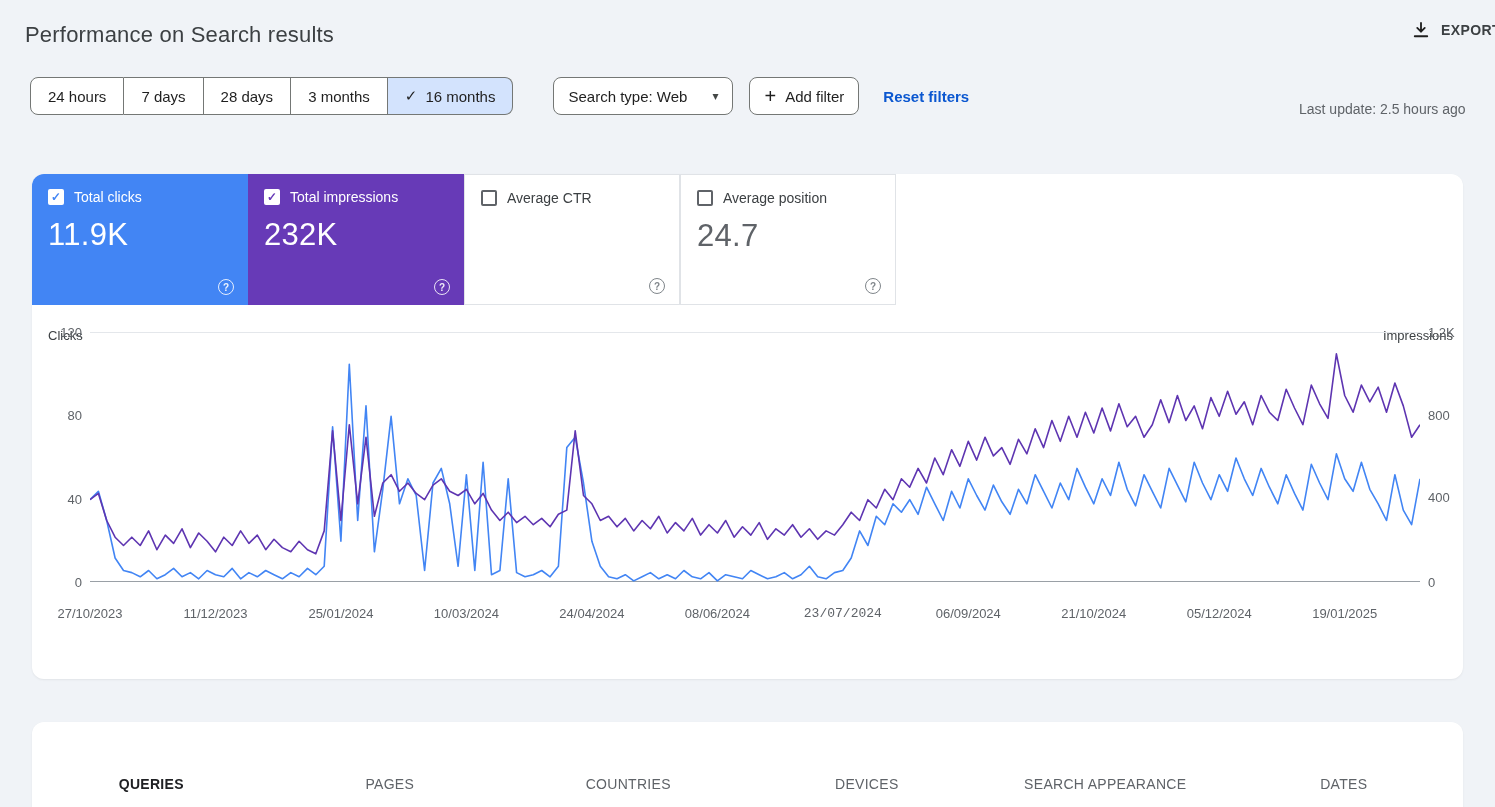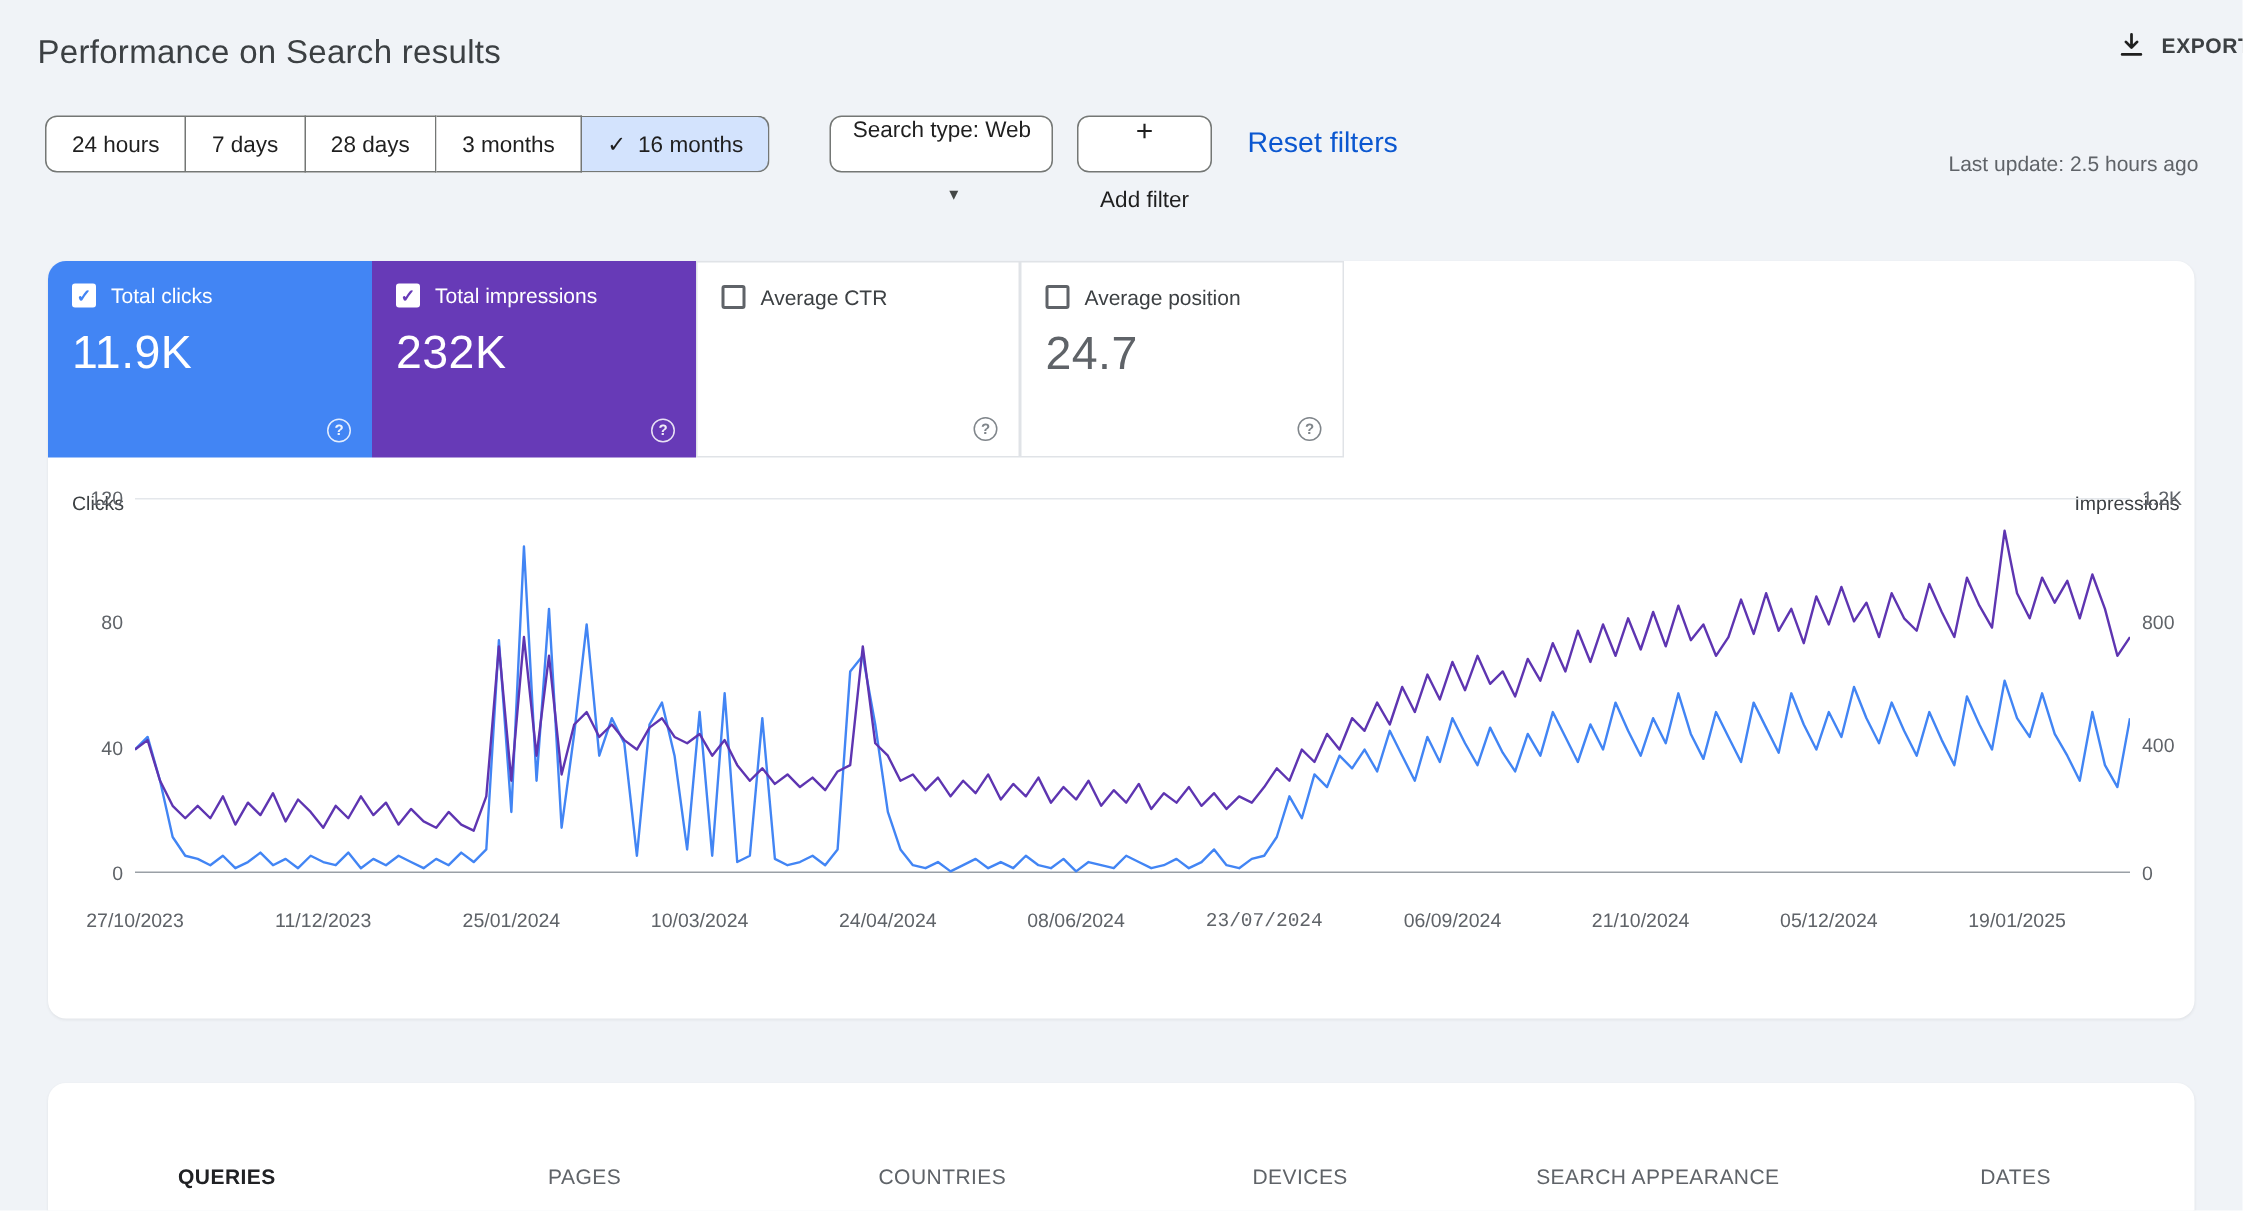--- a/index.html
+++ b/index.html
@@ -28,29 +28,29 @@
     display:flex; align-items:center; gap:8px; white-space:nowrap;
   }
   .seg-btn:first-child { border-left:1px solid #747775; border-radius:8px 0 0 8px; }
   .seg-btn:last-child { border-radius:0 8px 8px 0; }
   .seg-btn.selected { background:#d3e3fd; }
   .seg-check { display:none; font-size:15px; color:#1f1f1f; }
   .seg-btn.selected .seg-check { display:inline; }
   .pill {
     height:38px; background:#fff; border:1px solid #747775; border-radius:8px;
     padding:0 14px; font-family:inherit; font-size:15px; color:#1f1f1f; cursor:pointer;
-    display:flex; align-items:center; gap:27px; white-space:nowrap;flex-direction:column;
+    display:flex; align-items:center; gap:9px; white-space:nowrap;
   }
   .pill.search-type { margin-left:40px; }
   .pill.add-filter { margin-left:16px; }
   .caret { font-size:12px; color:#444746; margin-left:16px; }
   .plus { font-size:20px; font-weight:400; color:#1f1f1f; line-height:1; }
   .reset-link {
     margin-left:24px; background:none; border:none; cursor:pointer;
-    font-family:inherit; font-size:19px; font-weight:400; color:#0b57d0;
+    font-family:inherit; font-size:15px; font-weight:700; color:#0b57d0;
   }
   .last-update { position:absolute; left:1299px; top:10px; font-size:14px; color:#5f6368; white-space:nowrap;margin-top:15px; }
   
   .main-card {
     margin:58px 32px 0 32px; width:1431px; height:505px;
     background:#fff; border-radius:12px; box-shadow:0 1px 2px rgba(60,64,67,.08);
     position:relative;
   }
   .metric-row { display:flex; }
   .metric-card {

